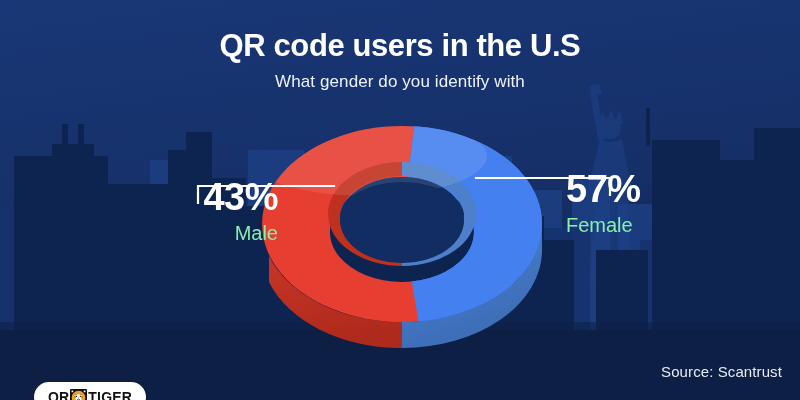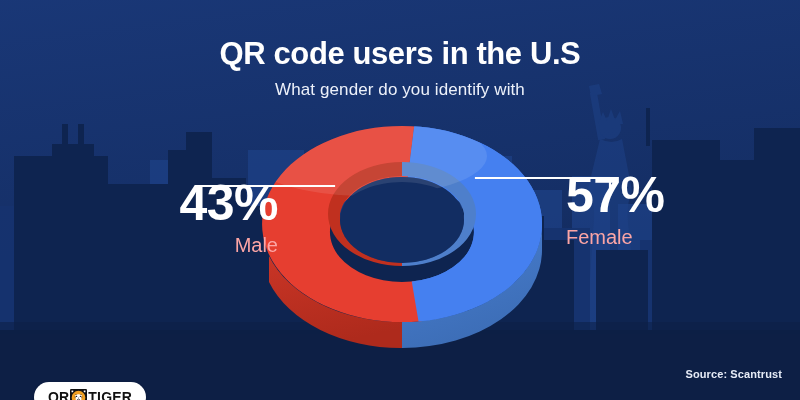--- a/index.html
+++ b/index.html
@@ -22,21 +22,21 @@
   .bg-layer { position:absolute; inset:0; }
   .bg-svg { display:block; width:800px; height:400px; }
 
   
   .header {
     position:absolute; top:0; left:0; width:800px;
     text-align:center;
     z-index:6;
   }
   .title {
-    margin-top:36px;
+    margin-top:28px;
     font-size:31px;
     font-weight:bold;
     color:#FFFFFF;
     letter-spacing:-0.4px;
   }
   .subtitle {
     margin-top:8px;
     font-size:17px;
     font-weight:normal;
     color:#EDF1FA;
@@ -52,31 +52,31 @@
   }
   .chart-svg { display:block; width:310px; height:240px; }
 
   
   .callout { position:absolute; z-index:7; }
 
   .callout-left  { left:108px; top:178px; width:170px; text-align:right; }
   .callout-right { left:566px; top:170px; width:172px; text-align:left; }
 
   .pct {
-    font-size:50px;
+    font-size:38px;
     font-weight:bold;
     color:#FFFFFF;
     line-height:1.0;
     letter-spacing:-0.5px;
   }
   .glabel {
     margin-top:6px;
     font-size:20px;
     font-weight:normal;
-    color:#fca5a5;
+    color:#86efac;
     line-height:1.1;
   }
 
   .leader { position:absolute; z-index:7; }
   .leader svg { display:block; }
 
   
   .logo {
     position:absolute; left:34px; top:354px;
     width:112px; height:30px;
@@ -93,22 +93,22 @@
     font-weight:bold;
     color:#111111;
     letter-spacing:0.2px;
     line-height:1;
   }
   .logo-mark { width:17px; height:17px; display:block; }
 
   
   .source {
     position:absolute; right:18px; bottom:20px;
-    font-size:11px;
-    font-weight:bold;
+    font-size:15px;
+    font-weight:normal;
     color:#E6EBF6;
     z-index:8;
     letter-spacing:0.1px;
   }
 </style>
 </head>
 <body>
 
 <div id="infographic">
 

